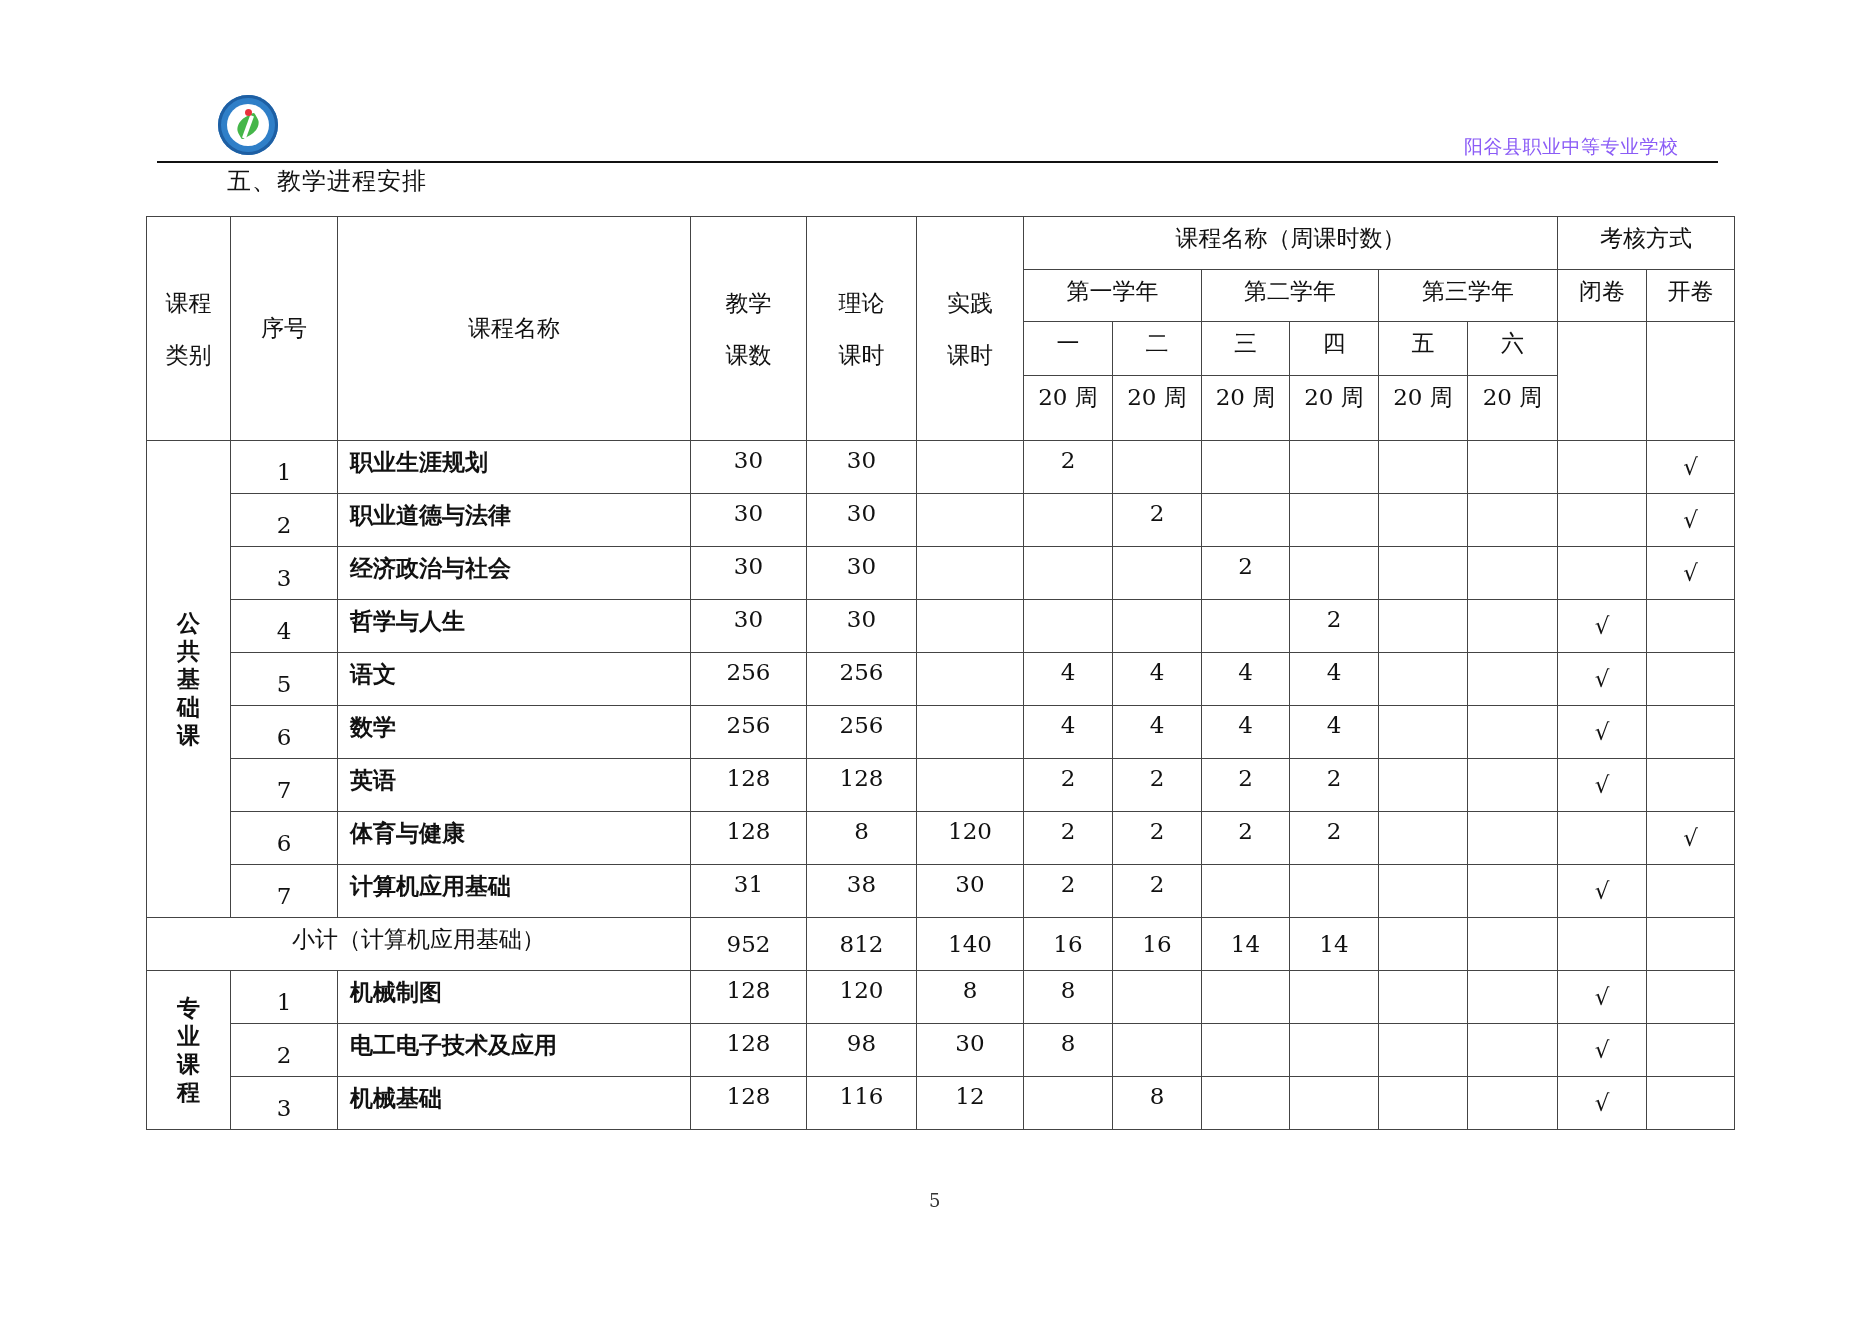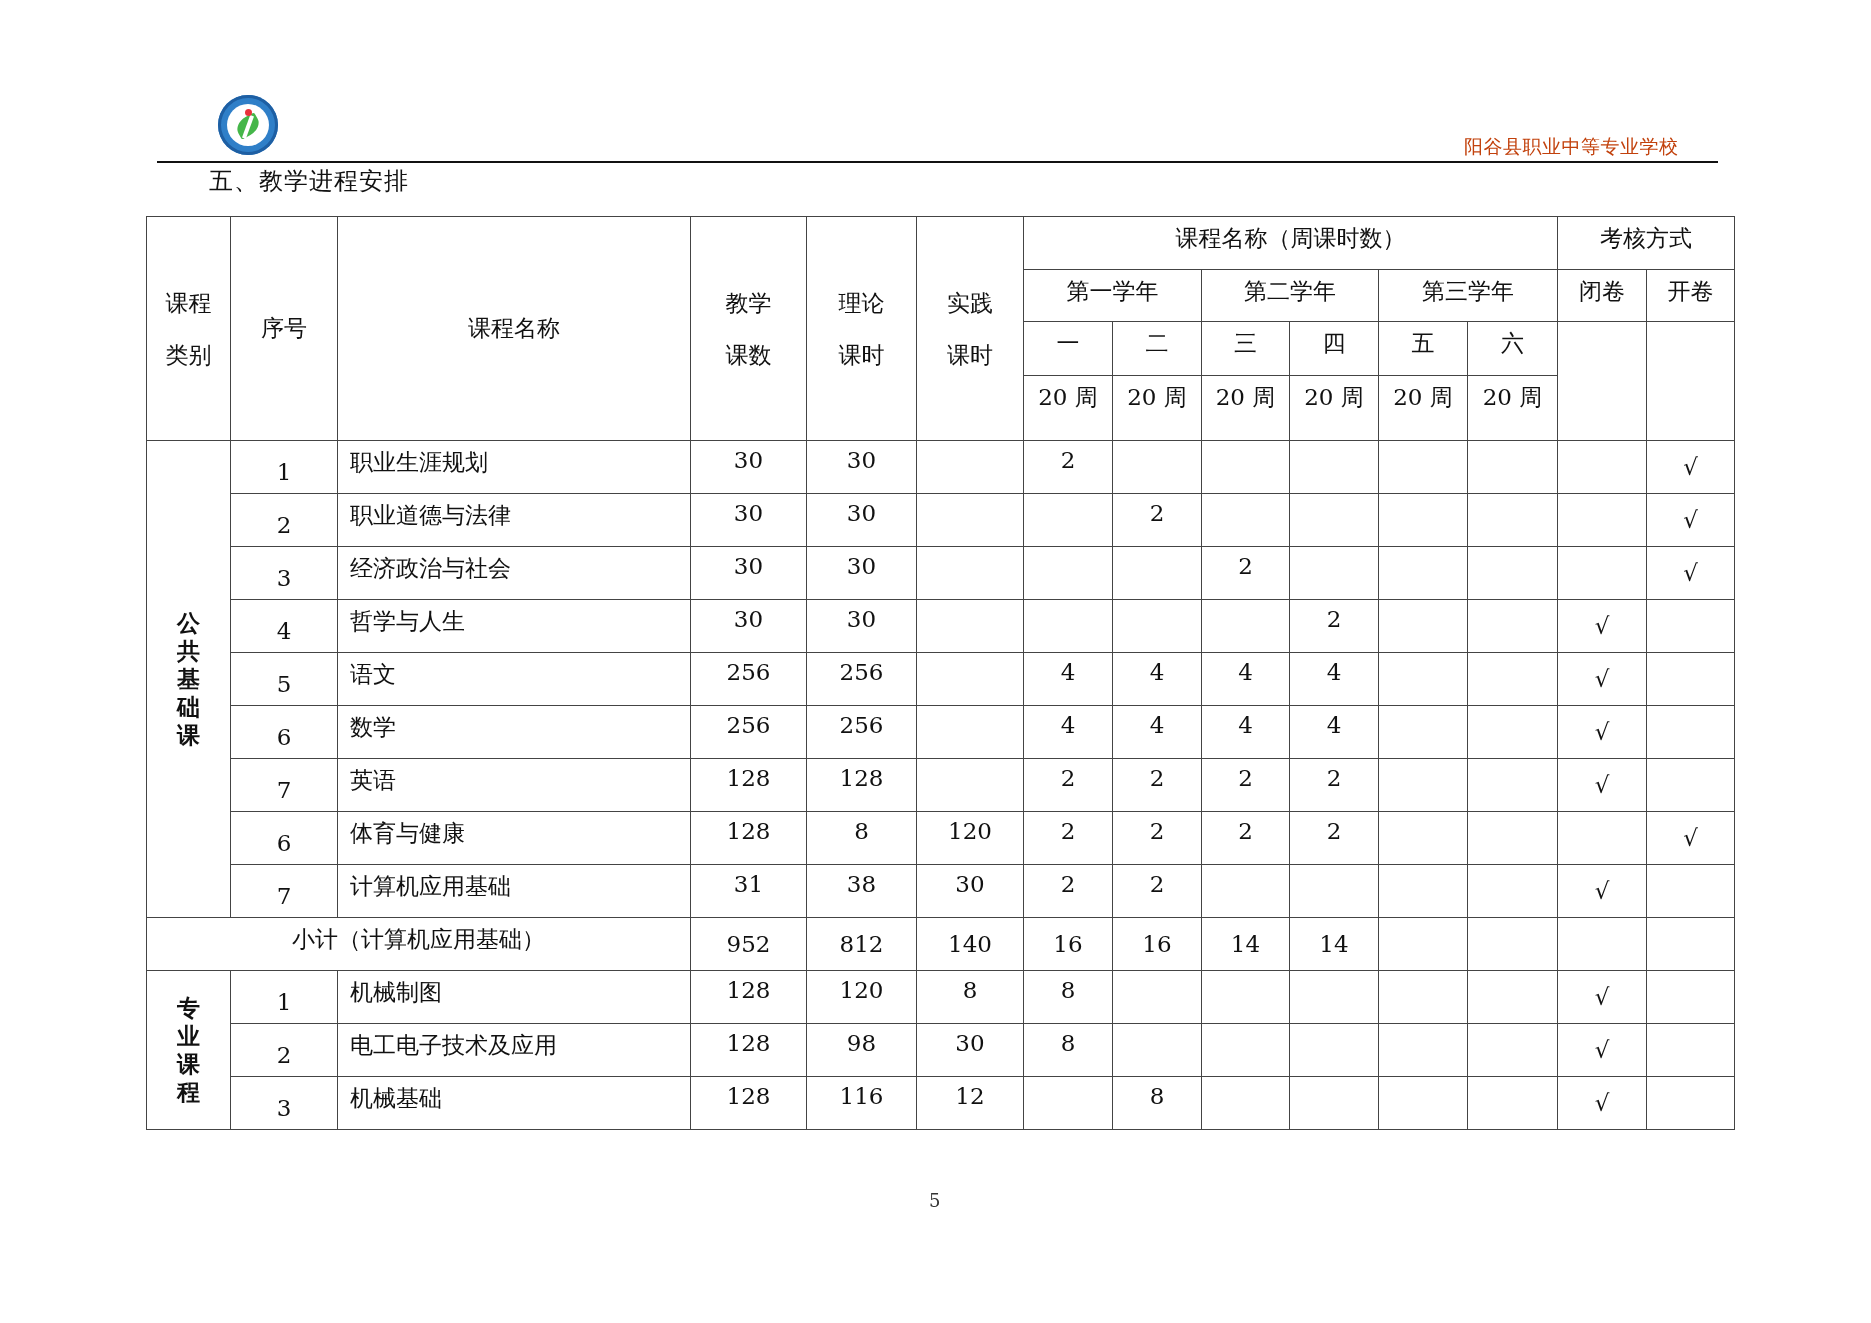--- a/index.html
+++ b/index.html
@@ -6,29 +6,29 @@
   body { width: 1871px; height: 1323px; position: relative; overflow: hidden;
          font-family: "DejaVu Serif", "Liberation Serif", serif; color: #111; }
   .logo { position: absolute; left: 218px; top: 95px; width: 60px; height: 60px; border-radius: 50%;
           background: #2f7fc8; box-shadow: inset 0 0 0 3px #1e5fa3; }
   .logo .inner { position: absolute; left: 9px; top: 9px; width: 42px; height: 42px; border-radius: 50%; background: #fff; }
   .logo .dot { position: absolute; left: 27px; top: 14px; width: 7px; height: 7px; border-radius: 50%; background: #e8323c; }
   .logo .leaf { position: absolute; left: 18px; top: 22px; width: 24px; height: 18px; border-radius: 60% 10% 60% 10%;
                 background: #45b649; transform: rotate(-30deg); }
   .logo .leaf2 { position: absolute; left: 28px; top: 20px; width: 4px; height: 24px; background: #fff; transform: rotate(20deg); }
   .school-name { position: absolute; left: 1464px; top: 134px; font-family: "DejaVu Serif", "Liberation Serif", serif;
-                 font-size: 19px; color: #c2410c; letter-spacing: 0.5px; }
+                 font-size: 19px; color: #8b5cf6; letter-spacing: 0.5px; }
   .header-rule { position: absolute; left: 157px; top: 161px; width: 1561px; height: 2px; background: #111; }
-  .section-title { position: absolute; left: 209px; top: 165px; font-family: "DejaVu Sans", "Liberation Sans", sans-serif;
+  .section-title { position: absolute; left: 227px; top: 165px; font-family: "DejaVu Sans", "Liberation Sans", sans-serif;
                    font-size: 24px; font-weight: normal; letter-spacing: 1px; text-align: center; }
   table.plan { position: absolute; left: 146px; top: 216px; border-collapse: collapse; table-layout: fixed; width: 1588px; }
   table.plan td { border: 1.5px solid #444; padding: 0; text-align: center; vertical-align: middle;
                   font-size: 23px; font-family: "DejaVu Sans", "Liberation Sans", sans-serif; }
   table.plan td.num { font-family: "DejaVu Serif", "Liberation Serif", serif; font-size: 23px; }
-  table.plan td.name { text-align: left; padding-left: 12px; vertical-align: top; padding-top: 6px; }
+  table.plan td.name { text-align: left; padding-left: 12px; vertical-align: top; padding-top: 6px; font-weight: bold; }
   table.plan td.seq { vertical-align: middle; padding-top: 10px; }
   table.plan td.top { vertical-align: top; padding-top: 6px; }
   .two-line { line-height: 52px; }
   .vert { display: inline-block; width: 1em; line-height: 28px; word-break: break-all; white-space: normal; font-weight: bold; }
   .check { font-family: "DejaVu Sans", "Liberation Sans", sans-serif; font-size: 22px; vertical-align: top; padding-top: 6px; }
   .page-number { position: absolute; left: 929px; top: 1190px; font-size: 18px; color: #333; font-family: "DejaVu Serif", "Liberation Serif", serif; }
   tr.h1 { height: 53px; } tr.h2 { height: 52px; } tr.h3 { height: 54px; } tr.h4 { height: 65px; }
   tr.b { height: 53px; }
 </style>
 </head>

